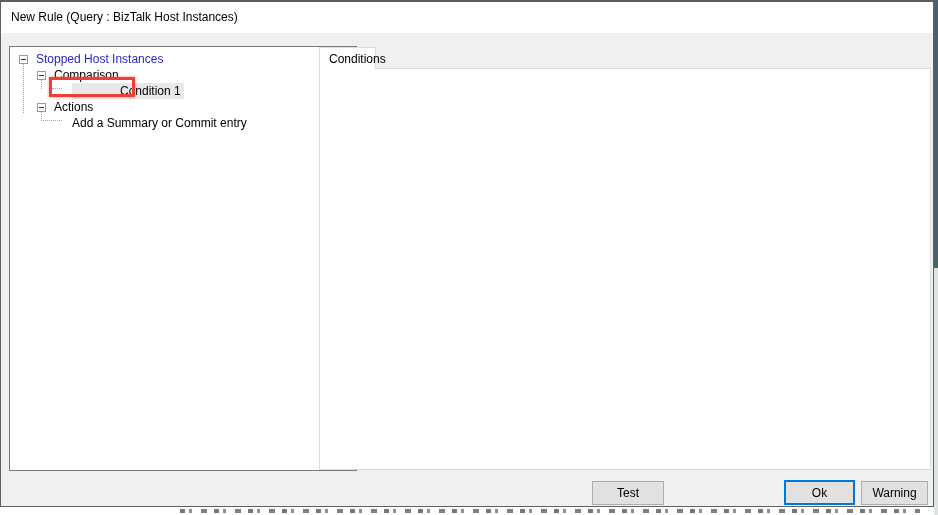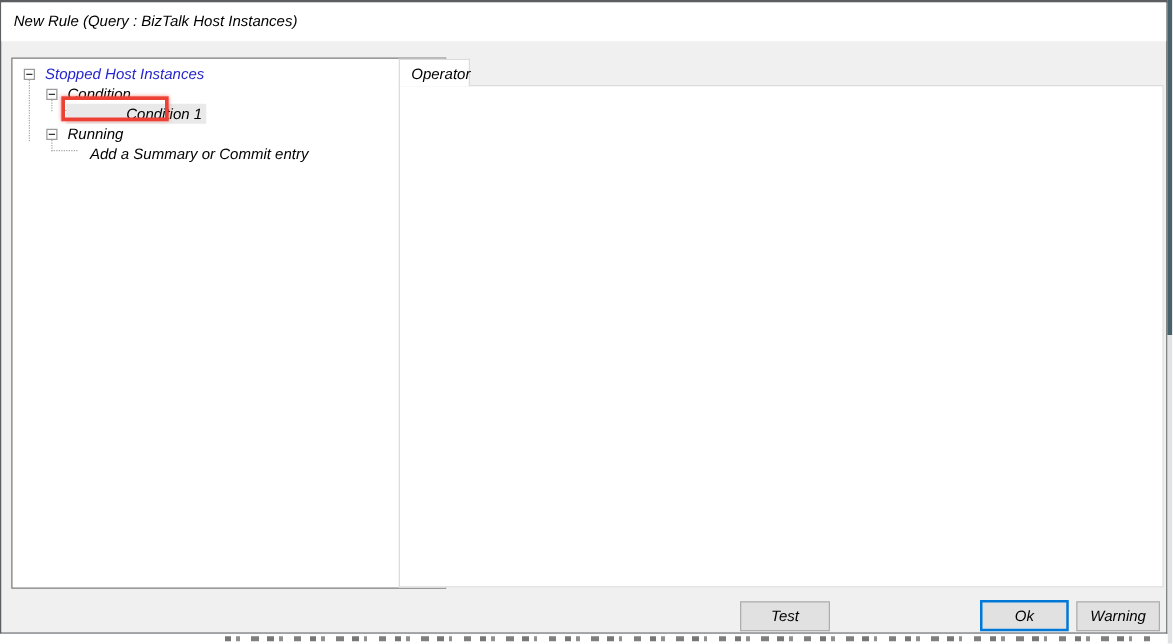--- a/index.html
+++ b/index.html
@@ -1,17 +1,17 @@
 <!DOCTYPE html>
 <html><head>
 <meta charset="utf-8">
 <style>
   * { margin:0; padding:0; box-sizing:border-box; }
   html,body { font-family:"Liberation Sans", sans-serif; }
-  #screen { position:relative; width:938px; height:515px; background:#ffffff; overflow:hidden;font-style:italic; }
+  #screen { position:relative; width:938px; height:515px; background:#ffffff; overflow:hidden; }
 
   
   .dialog { position:absolute; left:0; top:0; width:934px; height:507px;
             background:#f0f0f0; border:1px solid #5c6062; border-top:2px solid #5a5e60; }
   .titlebar { position:absolute; left:0; top:0; width:100%; height:31px; background:#ffffff; }
   .title-text { position:absolute; left:10px; top:8px; font-size:12px; color:#000; }
 
   
   .tree-panel { position:absolute; left:8px; top:44px; width:348px; height:425px;
                 background:#ffffff; border:1px solid #7a7a7a; overflow:hidden; }
@@ -90,41 +90,41 @@
       <div class="rail-h" style="left:42px; top:41px; width:10px;"></div>
       <div class="rail-h" style="left:31px; top:73px; width:21px;"></div>
 
       <div class="tree-row" style="left:0; top:5px;">
         <span class="expand-box" style="left:9px; top:3px;"></span>
         <span class="tree-root-label" style="position:absolute; left:26px; top:0;">Stopped Host Instances</span>
       </div>
 
       <div class="tree-row" style="left:0; top:21px;">
         <span class="expand-box" style="left:27px; top:3px;"></span>
-        <span style="position:absolute; left:44px; top:0;">Condition</span>
+        <span style="position:absolute; left:44px; top:0;">Comparison</span>
       </div>
 
       <div class="tree-row" style="left:0; top:37px;">
-        <span class="tree-sel" style="position:absolute; left:43px; top:-1px;padding-left:48px;">Condition 1</span>
+        <span class="tree-sel" style="position:absolute; left:62px; top:-1px;padding-left:48px;">Condition 1</span>
       </div>
 
       <div class="tree-row" style="left:0; top:53px;">
         <span class="expand-box" style="left:27px; top:3px;"></span>
-        <span style="position:absolute; left:44px; top:0;">Running</span>
+        <span style="position:absolute; left:44px; top:0;">Actions</span>
       </div>
 
       <div class="tree-row" style="left:0; top:69px;">
         <span style="position:absolute; left:62px; top:0;">Add a Summary or Commit entry</span>
       </div>
     </div>
 
     <div class="redbox" style="left:48px; top:75px; width:86px; height:20px;"></div>
 
     <div class="tab">
-      <span>Operator</span>
+      <span>Conditions</span>
     </div>
     <div class="tab-page"></div>
 
     <div class="lbl" style="left:337px; top:108px;">Column to Check :</div>
     <div class="combo" style="left:523px; top:103px; width:355px; height:23px;">
       <span>%GLOBALPROP_REPORTVALUE:Running%</span>
       <span class="chev"></span>
     </div>
 
     <span class="cb" style="left:526px; top:133px;"></span>

